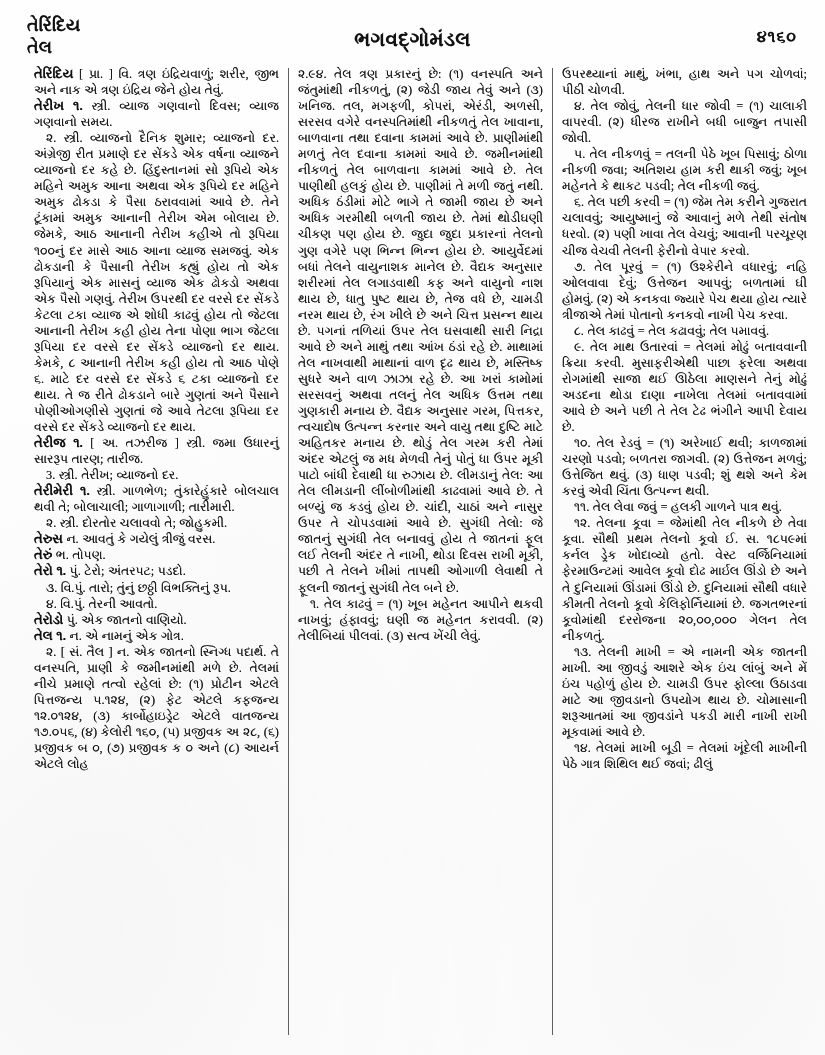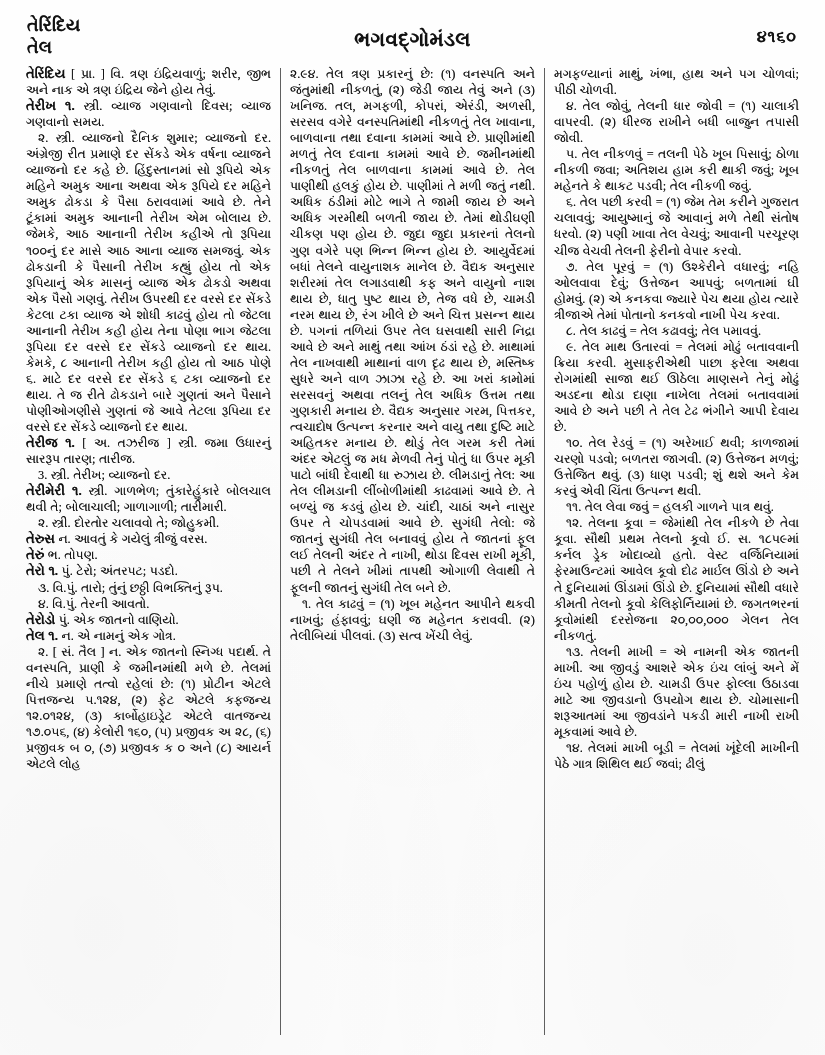--- a/index.html
+++ b/index.html
@@ -64,21 +64,21 @@
     position: absolute;
     right: 28px; top: 14px;
     font-size: 16px;
     font-weight: bold;
     letter-spacing: 1px;
   }
 
   
   .columns {
     position: absolute;
-    left: 22px;
+    left: 30px;
     top: 66px;
     width: 781px;
     height: 975px;
     display: flex;
     gap: 0;
     justify-content: center;
   }
   .col {
     width: 253px;
     position: relative;
@@ -158,21 +158,21 @@
         <p class="cont"><span class="hw">તેલ ૧.</span><span> ન. એ નામનું એક ગોત્ર.</span></p>
         <p class="ind"><span>૨. [ સં. તૈલ ] ન. એક જાતનો સ્નિગ્ધ પદાર્થ. તે વનસ્પતિ, પ્રાણી કે જમીનમાંથી મળે છે. તેલમાં નીચે પ્રમાણે તત્વો રહેલાં છે: (૧) પ્રોટીન એટલે પિત્તજન્ય ૫.૧૨૪, (૨) ફેટ એટલે કફજન્ય ૧૨.૦૧૨૪, (૩) કાર્બોહાઇડ્રેટ એટલે વાતજન્ય ૧૭.૦૫૬, (૪) કેલોરી ૧૬૦, (૫) પ્રજીવક અ ૨૮, (૬) પ્રજીવક બ ૦, (૭) પ્રજીવક ક ૦ અને (૮) આયર્ન એટલે લોહ</span></p>
       </div>
     <div class="rule"></div>
     <div class="col" id="col-2">
         <p class="cont"><span>૨.૯૪. તેલ ત્રણ પ્રકારનું છે: (૧) વનસ્પતિ અને જંતુમાંથી નીકળતું, (૨) જેડી જાય તેવું અને (૩) ખનિજ. તલ, મગફળી, કોપરાં, એરંડી, અળસી, સરસવ વગેરે વનસ્પતિમાંથી નીકળતું તેલ ખાવાના, બાળવાના તથા દવાના કામમાં આવે છે. પ્રાણીમાંથી મળતું તેલ દવાના કામમાં આવે છે. જમીનમાંથી નીકળતું તેલ બાળવાના કામમાં આવે છે. તેલ પાણીથી હલકું હોય છે. પાણીમાં તે મળી જતું નથી. અધિક ઠંડીમાં મોટે ભાગે તે જામી જાય છે અને અધિક ગરમીથી બળતી જાય છે. તેમાં થોડીઘણી ચીકણ પણ હોય છે. જુદા જુદા પ્રકારનાં તેલનો ગુણ વગેરે પણ ભિન્ન ભિન્ન હોય છે. આયુર્વેદમાં બધાં તેલને વાયુનાશક માનેલ છે. વૈદ્યક અનુસાર શરીરમાં તેલ લગાડવાથી કફ અને વાયુનો નાશ થાય છે, ધાતુ પુષ્ટ થાય છે, તેજ વધે છે, ચામડી નરમ થાય છે, રંગ ખીલે છે અને ચિત્ત પ્રસન્ન થાય છે. પગનાં તળિયાં ઉપર તેલ ઘસવાથી સારી નિદ્રા આવે છે અને માથું તથા આંખ ઠંડાં રહે છે. માથામાં તેલ નાખવાથી માથાનાં વાળ દૃઢ થાય છે, મસ્તિષ્ક સુધરે અને વાળ ઝાઝા રહે છે. આ ખરાં કામોમાં સરસવનું અથવા તલનું તેલ અધિક ઉત્તમ તથા ગુણકારી મનાય છે. વૈદ્યક અનુસાર ગરમ, પિત્તકર, ત્વચાદોષ ઉત્પન્ન કરનાર અને વાયુ તથા દુષ્ટિ માટે અહિતકર મનાય છે. થોડું તેલ ગરમ કરી તેમાં અંદર એટલું જ મધ મેળવી તેનું પોતું ધા ઉપર મૂકી પાટો બાંધી દેવાથી ધા રુઝાય છે. લીમડાનું તેલ: આ તેલ લીમડાની લીંબોળીમાંથી કાઢવામાં આવે છે. તે બળ્યું જ કડવું હોય છે. ચાંદી, ચાઠાં અને નાસુર ઉપર તે ચોપડવામાં આવે છે. સુગંધી તેલો: જે જાતનું સુગંધી તેલ બનાવવું હોય તે જાતનાં ફૂલ લઈ તેલની અંદર તે નાખી, થોડા દિવસ રાખી મૂકી, પછી તે તેલને ખીમાં તાપથી ઓગાળી લેવાથી તે ફૂલની જાતનું સુગંધી તેલ બને છે.</span></p>
         <p class="ind"><span>૧. તેલ કાઢવું = (૧) ખૂબ મહેનત આપીને થકવી નાખવું; હંફાવવું; ઘણી જ મહેનત કરાવવી. (૨) તેલીબિયાં પીલવાં. (૩) સત્વ ખેંચી લેવું.</span></p>
       </div>
     <div class="rule"></div>
     <div class="col" id="col-3">
-        <p class="cont"><span>મગફળ્યાનાં માથું, ખંભા, હાથ અને પગ ચોળવાં; પીઠી ચોળવી.</span></p>
+        <p class="cont"><span>ઉપરથ્યાનાં માથું, ખંભા, હાથ અને પગ ચોળવાં; પીઠી ચોળવી.</span></p>
         <p class="ind"><span>૪. તેલ જોવું, તેલની ધાર જોવી = (૧) ચાલાકી વાપરવી. (૨) ધીરજ રાખીને બધી બાજુન તપાસી જોવી.</span></p>
         <p class="ind"><span>૫. તેલ નીકળવું = તલની પેઠે ખૂબ પિસાવું; ઠોળા નીકળી જવા; અતિશય હામ કરી થાકી જવું; ખૂબ મહેનતે કે થાકટ પડવી; તેલ નીકળી જવું.</span></p>
         <p class="ind"><span>૬. તેલ પછી કરવી = (૧) જેમ તેમ કરીને ગુજરાત ચલાવવું; આયુષ્માનું જે આવાનું મળે તેથી સંતોષ ધરવો. (૨) પણી ખાવા તેલ વેચવું; આવાની પરચૂરણ ચીજ વેચવી તેલની ફેરીનો વેપાર કરવો.</span></p>
         <p class="ind"><span>૭. તેલ પૂરવું = (૧) ઉશ્કેરીને વધારવું; નહિ ઓલવાવા દેવું; ઉત્તેજન આપવું; બળતામાં ઘી હોમવું. (૨) એ કનકવા જ્યારે પેચ થયા હોય ત્યારે ત્રીજાએ તેમાં પોતાનો કનકવો નાખી પેચ કરવા.</span></p>
         <p class="ind"><span>૮. તેલ કાઢવું = તેલ કઢાવવું; તેલ પમાવવું.</span></p>
         <p class="ind"><span>૯. તેલ માથ ઉતારવાં = તેલમાં મોઢું બતાવવાની ક્રિયા કરવી. મુસાફરીએથી પાછા ફરેલા અથવા રોગમાંથી સાજા થઈ ઊઠેલા માણસને તેનું મોઢું અડદના થોડા દાણા નાખેલા તેલમાં બતાવવામાં આવે છે અને પછી તે તેલ ટેઢ ભંગીને આપી દેવાય છે.</span></p>
         <p class="ind"><span>૧૦. તેલ રેડવું = (૧) અરેખાઈ થવી; કાળજામાં ચરણો પડવો; બળતરા જાગવી. (૨) ઉત્તેજન મળવું; ઉત્તેજિત થવું. (૩) ધાણ પડવી; શું થશે અને કેમ કરવું એવી ચિંતા ઉત્પન્ન થવી.</span></p>
         <p class="ind"><span>૧૧. તેલ લેવા જવું = હલકી ગાળને પાત્ર થવું.</span></p>
         <p class="ind"><span>૧૨. તેલના કૂવા = જેમાંથી તેલ નીકળે છે તેવા કૂવા. સૌથી પ્રથમ તેલનો કૂવો ઈ. સ. ૧૮૫૯માં કર્નલ ડ્રેક ખોદાવ્યો હતો. વેસ્ટ વર્જિનિયામાં ફેરમાઉન્ટમાં આવેલ કૂવો દોઢ માર્ઇલ ઊંડો છે અને તે દુનિયામાં ઊંડામાં ઊંડો છે. દુનિયામાં સૌથી વધારે કીમતી તેલનો કૂવો કેલિફોર્નિયામાં છે. જગતભરનાં કૂવોમાંથી દરરોજના ૨૦,૦૦,૦૦૦ ગેલન તેલ નીકળતું.</span></p>
         <p class="ind"><span>૧૩. તેલની માખી = એ નામની એક જાતની માખી. આ જીવડું આશરે એક ઇંચ લાંબું અને મેં ઇંચ પહોળું હોય છે. ચામડી ઉપર ફોલ્લા ઉઠાડવા માટે આ જીવડાનો ઉપયોગ થાય છે. ચોમાસાની શરૂઆતમાં આ જીવડાંને પકડી મારી નાખી રાખી મૂકવામાં આવે છે.</span></p>

